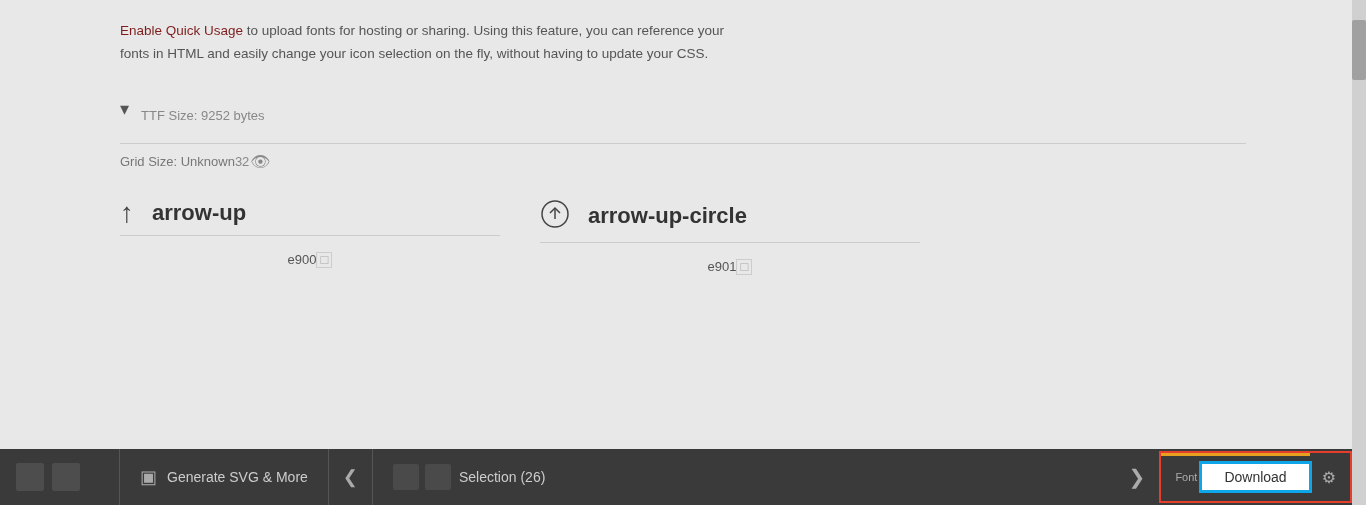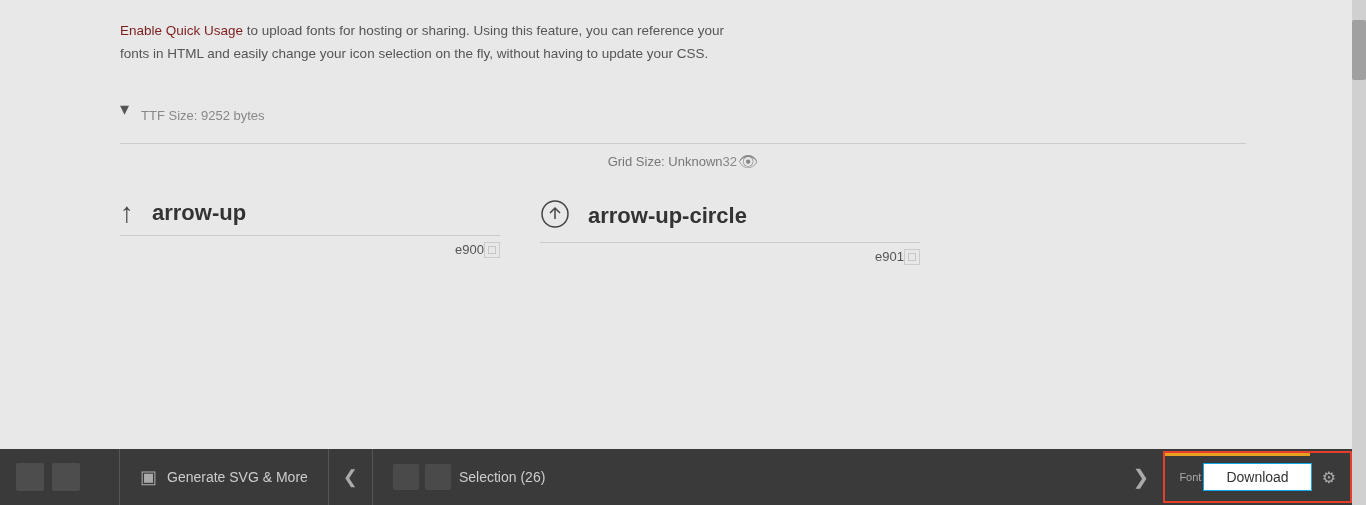--- a/index.html
+++ b/index.html
@@ -54,21 +54,21 @@
     .ttf-size {
       font-size: 13px;
       color: #888;
       font-weight: normal;
       margin-top: 12px;
     }
 
     .grid-size-row {
       display: flex;
       align-items: center;
-      justify-content: center;
+      justify-content: flex-start;
       border-top: 1px solid #ccc;
       padding: 8px 0;
       margin-bottom: 20px;
     }
 
     .grid-size-label {
       font-size: 13px;
       color: #777;
     }
 
@@ -114,23 +114,23 @@
 
     .glyph-name {
       font-size: 22px;
       font-weight: bold;
       color: #333;
     }
 
     .glyph-code-row {
       display: flex;
       align-items: center;
-      justify-content: flex-end;
+      justify-content: center;
       border-top: 1px solid #ccc;
-      padding: 6px 0;
+      padding: 16px 0;
     }
 
     .glyph-code {
       font-size: 13px;
       color: #555;
     }
 
     .copy-icon {
       font-size: 13px;
       color: #aaa;
@@ -290,21 +290,21 @@
 
     .font-label {
       font-size: 11px;
       color: #aaa;
       text-align: center;
     }
 
     .download-btn {
       background: #fff;
       color: #333;
-      border: 1px solid #0ea5e9;
+      border: 3px solid #0ea5e9;
       padding: 5px 22px;
       font-size: 14px;
       cursor: pointer;
       white-space: nowrap;
     }
 
     .gear-icon {
       font-size: 16px;
       color: #aaa;
       cursor: pointer;

